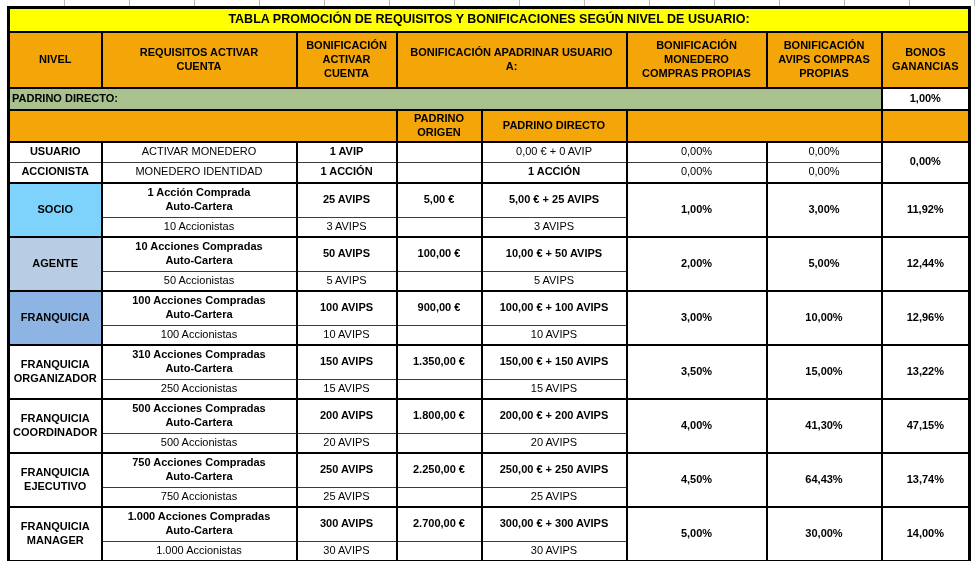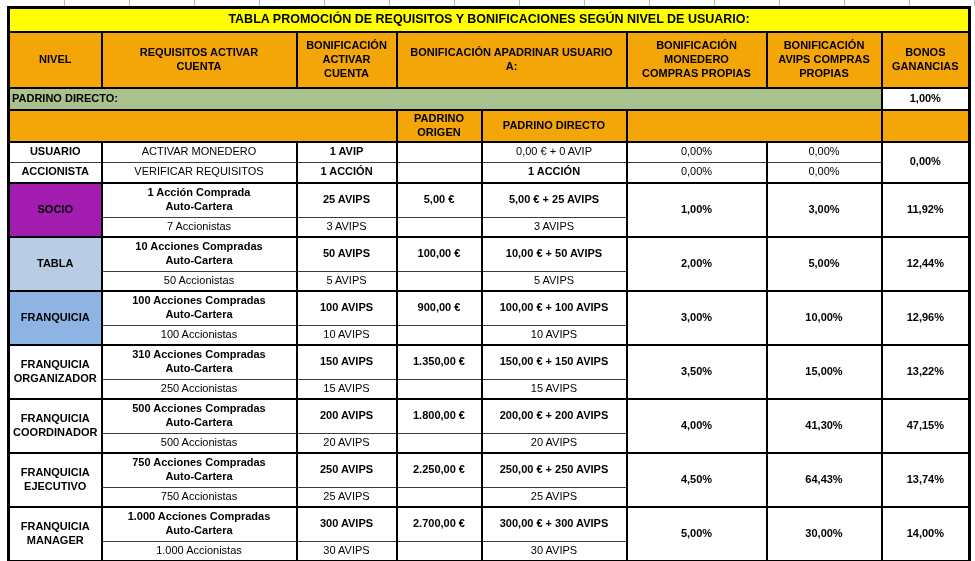--- a/index.html
+++ b/index.html
@@ -103,48 +103,48 @@
         <td class="b tb1">1 AVIP</td>
         <td class="tb1"></td>
         <td class="tb1">0,00 € + 0 AVIP</td>
         <td class="tb1">0,00%</td>
         <td class="tb1">0,00%</td>
         <td rowspan="2" class="b">0,00%</td>
       </tr>
 
       <tr class="h-basic">
         <td class="b tt1">ACCIONISTA</td>
-        <td class="tt1">VERIFICAR REQUISITOS</td>
+        <td class="tt1">MONEDERO IDENTIDAD</td>
         <td class="b tt1">1 ACCIÓN</td>
         <td class="tt1"></td>
         <td class="b tt1">1 ACCIÓN</td>
         <td class="tt1">0,00%</td>
         <td class="tt1">0,00%</td>
       </tr>
 
       <tr class="h-main">
-        <td rowspan="2" class="b" style="background-color: #a21caf;">SOCIO</td>
+        <td rowspan="2" class="b" style="background-color: #7dd3fc;">SOCIO</td>
         <td class="b tb1">1 Acción Comprada
 Auto-Cartera</td>
         <td class="b tb1">25 AVIPS</td>
         <td class="b tb1">5,00 €</td>
         <td class="b tb1">5,00 € + 25 AVIPS</td>
         <td rowspan="2" class="b">1,00%</td>
         <td rowspan="2" class="b">3,00%</td>
         <td rowspan="2" class="b">11,92%</td>
       </tr>
       <tr class="h-subrow">
-        <td class="tt1">7 Accionistas</td>
+        <td class="tt1">10 Accionistas</td>
         <td class="tt1">3 AVIPS</td>
         <td class="tt1"></td>
         <td class="tt1">3 AVIPS</td>
       </tr>
 
       <tr class="h-main">
-        <td rowspan="2" class="b" style="background-color: rgb(184, 204, 228);">TABLA</td>
+        <td rowspan="2" class="b" style="background-color: rgb(184, 204, 228);">AGENTE</td>
         <td class="b tb1">10 Acciones Compradas
 Auto-Cartera</td>
         <td class="b tb1">50 AVIPS</td>
         <td class="b tb1">100,00 €</td>
         <td class="b tb1">10,00 € + 50 AVIPS</td>
         <td rowspan="2" class="b">2,00%</td>
         <td rowspan="2" class="b">5,00%</td>
         <td rowspan="2" class="b">12,44%</td>
       </tr>
       <tr class="h-subrow">

